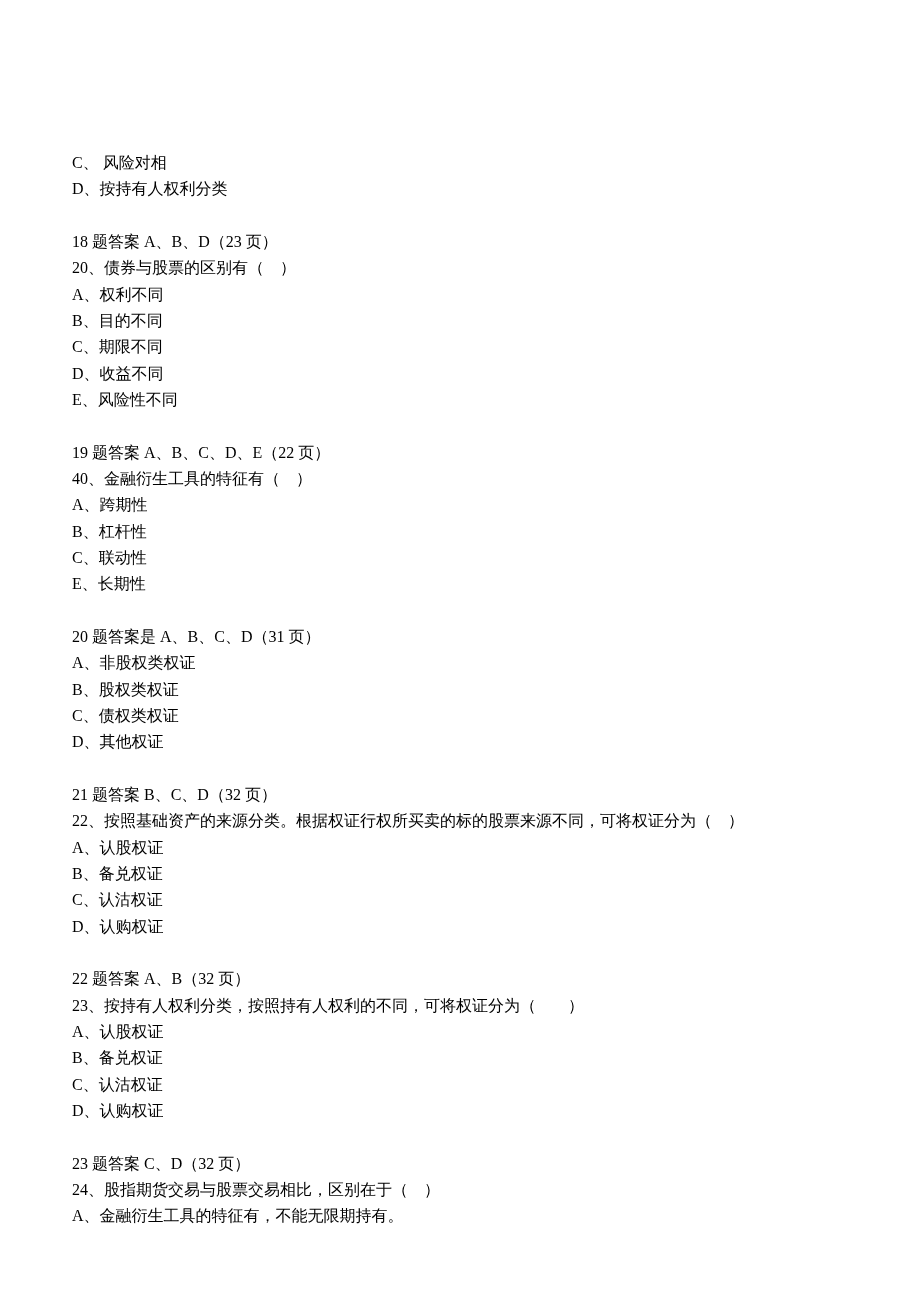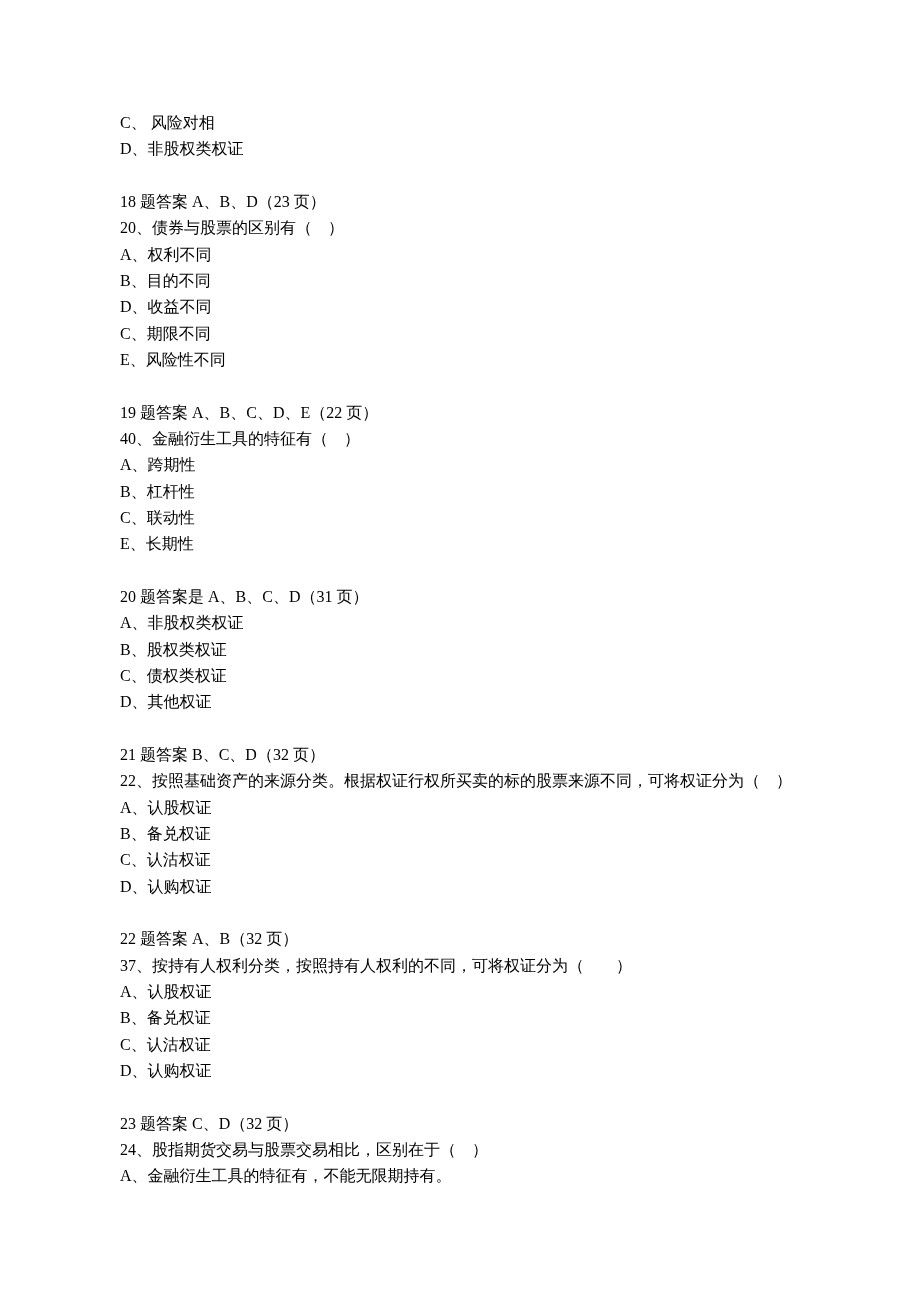--- a/index.html
+++ b/index.html
@@ -6,43 +6,44 @@
     body {
       width: 920px;
       height: 1302px;
       background: #ffffff;
       font-family: "SimSun", "宋体", serif;
       font-size: 16px;
       color: #000000;
       line-height: 1.65;
     }
     .page {
-      padding: 110px 120px 50px 120px;
+      padding: 110px 120px 50px 72px;
+      margin-top: 40px;
     }
     .line {
       white-space: pre-wrap;
     }
     .blank {
       height: 26px;
     }
   </style>
 </head>
 <body>
 
 <div class="page">
   <div id="content">
       <div class="line">C、 风险对相</div>
-      <div class="line">D、非股权类权证</div>
+      <div class="line">D、按持有人权利分类</div>
       <div class="blank"></div>
       <div class="line">18 题答案 A、B、D（23 页）</div>
       <div class="line">20、债券与股票的区别有（　）</div>
       <div class="line">A、权利不同</div>
       <div class="line">B、目的不同</div>
+      <div class="line">C、期限不同</div>
       <div class="line">D、收益不同</div>
-      <div class="line">C、期限不同</div>
       <div class="line">E、风险性不同</div>
       <div class="blank"></div>
       <div class="line">19 题答案 A、B、C、D、E（22 页）</div>
       <div class="line">40、金融衍生工具的特征有（　）</div>
       <div class="line">A、跨期性</div>
       <div class="line">B、杠杆性</div>
       <div class="line">C、联动性</div>
       <div class="line">E、长期性</div>
       <div class="blank"></div>
       <div class="line">20 题答案是 A、B、C、D（31 页）</div>
@@ -52,21 +53,21 @@
       <div class="line">D、其他权证</div>
       <div class="blank"></div>
       <div class="line">21 题答案 B、C、D（32 页）</div>
       <div class="line">22、按照基础资产的来源分类。根据权证行权所买卖的标的股票来源不同，可将权证分为（　）</div>
       <div class="line">A、认股权证</div>
       <div class="line">B、备兑权证</div>
       <div class="line">C、认沽权证</div>
       <div class="line">D、认购权证</div>
       <div class="blank"></div>
       <div class="line">22 题答案 A、B（32 页）</div>
-      <div class="line">37、按持有人权利分类，按照持有人权利的不同，可将权证分为（　　）</div>
+      <div class="line">23、按持有人权利分类，按照持有人权利的不同，可将权证分为（　　）</div>
       <div class="line">A、认股权证</div>
       <div class="line">B、备兑权证</div>
       <div class="line">C、认沽权证</div>
       <div class="line">D、认购权证</div>
       <div class="blank"></div>
       <div class="line">23 题答案 C、D（32 页）</div>
       <div class="line">24、股指期货交易与股票交易相比，区别在于（　）</div>
       <div class="line">A、金融衍生工具的特征有，不能无限期持有。</div>
     </div>
 </div>

